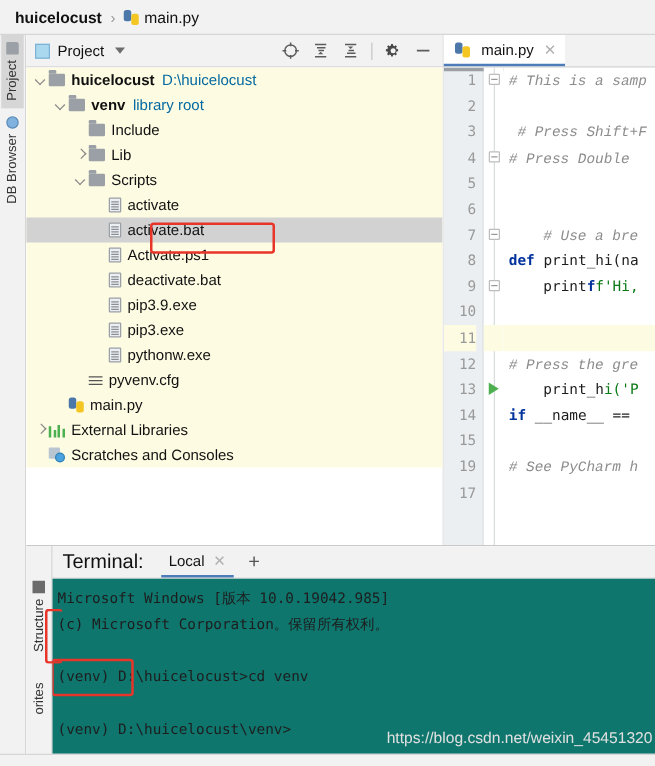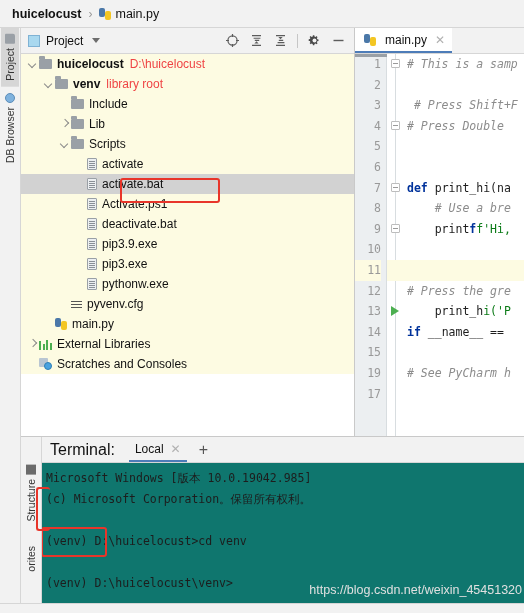--- a/index.html
+++ b/index.html
@@ -82,42 +82,42 @@
   .pyfile{width:12px;height:12px;flex:0 0 12px;margin-right:5px;position:relative;}
   .pyfile:before,.pyfile:after{content:"";position:absolute;width:6px;height:9px;border-radius:2px;}
   .pyfile:before{background:#4b78a8;left:0;top:0;}
   .pyfile:after{background:#f3c623;right:0;bottom:0;}
   .liblib{width:13px;height:11px;flex:0 0 13px;margin-right:5px;display:flex;gap:1.5px;align-items:flex-end;}
   .liblib i{display:block;width:2px;background:#4caf50;}
   .scr{width:13px;height:12px;flex:0 0 13px;margin-right:5px;position:relative;}
   .scr:before{content:"";position:absolute;left:0;top:0;width:9px;height:9px;background:#b9c6d2;border-radius:1px;}
   .scr:after{content:"";position:absolute;right:0;bottom:0;width:8px;height:8px;border-radius:50%;background:#4aa3df;border:1px solid #2f7fb5;box-sizing:border-box;}
   .bold{font-weight:bold;}
-  .muted{color:#ef4444;margin-left:6px;}
+  .muted{color:#0369a1;margin-left:6px;}
 
   
   .redbox{position:absolute;border:2.5px solid #e8352a;border-radius:3px;pointer-events:none;z-index:9;}
 
   
   .editor{flex:1 1 auto;display:flex;flex-direction:column;min-width:0;background:#fff;}
   .tabbar{height:26px;flex:0 0 26px;background:#f2f2f2;display:flex;align-items:flex-end;border-bottom:1px solid #d6d6d6;box-sizing:border-box;}
   .etab{
     height:25px;display:flex;align-items:center;gap:5px;padding:0 7px 0 9px;background:#fff;
     border-bottom:2px solid #4d7cb8;font-size:12px;color:#111;box-sizing:border-box;
   }
   .xbtn{color:#b0b0b0;font-size:12px;margin-left:3px;}
   .codearea{flex:1 1 auto;display:flex;min-height:0;overflow:hidden;position:relative;background:#fff;}
   .gutter{flex:0 0 32px;background:#eceff1;text-align:right;box-sizing:border-box;padding-right:5px;border-right:1px solid #d8dde0;}
   .gmark{flex:0 0 16px;background:#fff;position:relative;}
   .code{flex:1 1 auto;min-width:0;position:relative;background:#fff;overflow:hidden;}
   .ln,.cl{height:20.6px;line-height:20.6px;font-family:"DejaVu Sans Mono",monospace;font-size:11.5px;white-space:pre;}
   .ln{color:#999;}
   .cl{color:#1d1d1d;padding-left:4px;}
   .hl{background:#fdfbe2;}
-  .cmt{color:#8c8c8c;font-style:italic;}
+  .cmt{color:#8c8c8c;font-style:italic;font-family:Liberation Mono, monospace;}
   .kw{color:#00329b;font-weight:bold;}
   .fn{color:#1d1d1d;}
   .str{color:#0a7a16;margin-top:48px;}
   .runarrow{position:absolute;left:4px;width:0;height:0;border-top:5px solid transparent;border-bottom:5px solid transparent;border-left:8px solid #4caf50;}
   .foldm{position:absolute;left:4px;width:9px;height:9px;border:1px solid #bdbdbd;background:#fff;box-sizing:border-box;border-radius:1px;}
   .foldm:before{content:"";position:absolute;left:1px;top:3px;width:5px;height:1px;background:#9a9a9a;}
   .vline{position:absolute;left:8px;top:0;bottom:0;width:1px;background:#d8dde0;}
   .ebar{position:absolute;left:0;right:0;top:0;height:3px;background:#9aa0a6;}
 
   
@@ -364,22 +364,22 @@
                 <div class="ln" style="position: relative;">&nbsp;</div>
                 <div class="ln" style="position: relative;">&nbsp;</div>
               </div>
             <div class="code" id="codelines">
                 <div class="cl"><span class="cmt"># This is a samp</span></div>
                 <div class="cl">&nbsp;</div>
                 <div class="cl"><span class="cmt"> # Press Shift+F</span></div>
                 <div class="cl"><span class="cmt"># Press Double </span></div>
                 <div class="cl">&nbsp;</div>
                 <div class="cl">&nbsp;</div>
+                <div class="cl"><span class="cmt">    # Use a bre</span></div>
                 <div class="cl"><span class="kw">def</span><span class="fn"> print_hi(na</span></div>
-                <div class="cl"><span class="cmt">    # Use a bre</span></div>
                 <div class="cl"><span class="fn">    print</span><span class="kw">f</span><span class="str">f'Hi,</span></div>
                 <div class="cl">&nbsp;</div>
                 <div class="cl hl">&nbsp;</div>
                 <div class="cl"><span class="cmt"># Press the gre</span></div>
                 <div class="cl"><span class="fn">    print_h</span><span class="str">i('P</span></div>
                 <div class="cl"><span class="kw">if</span><span class="fn"> __name__ == </span></div>
                 <div class="cl">&nbsp;</div>
                 <div class="cl"><span class="cmt"># See PyCharm h</span></div>
                 <div class="cl">&nbsp;</div>
               </div>

